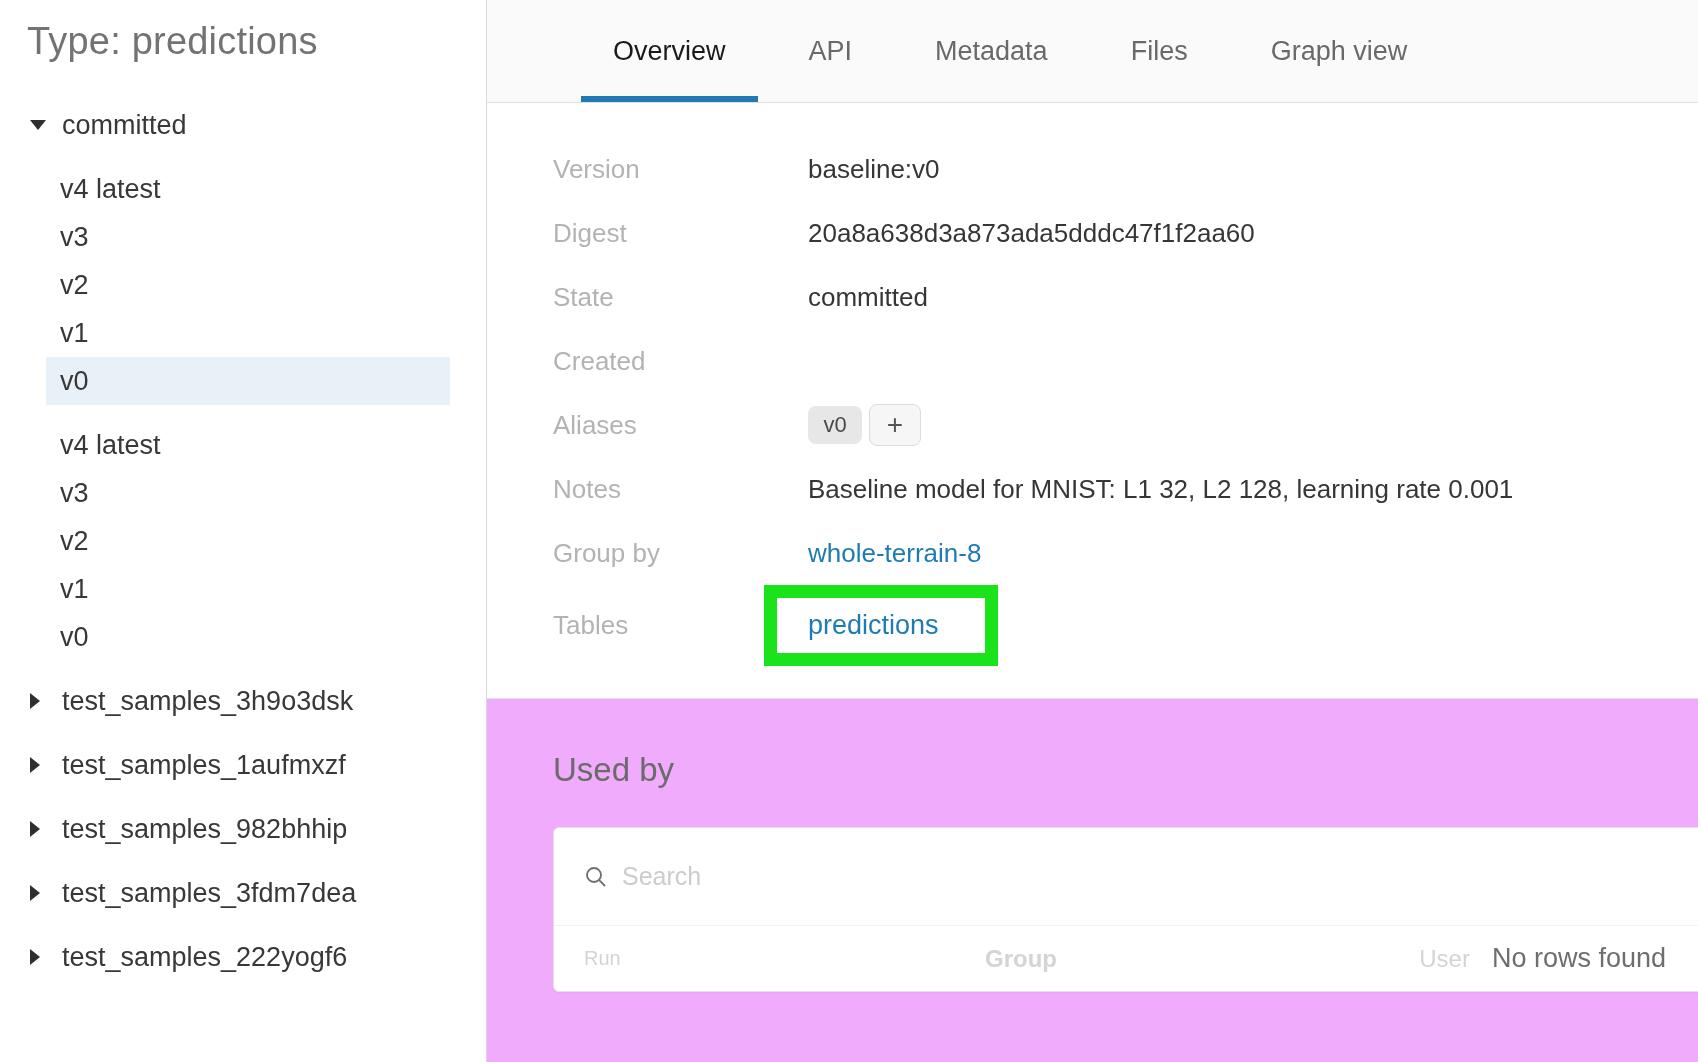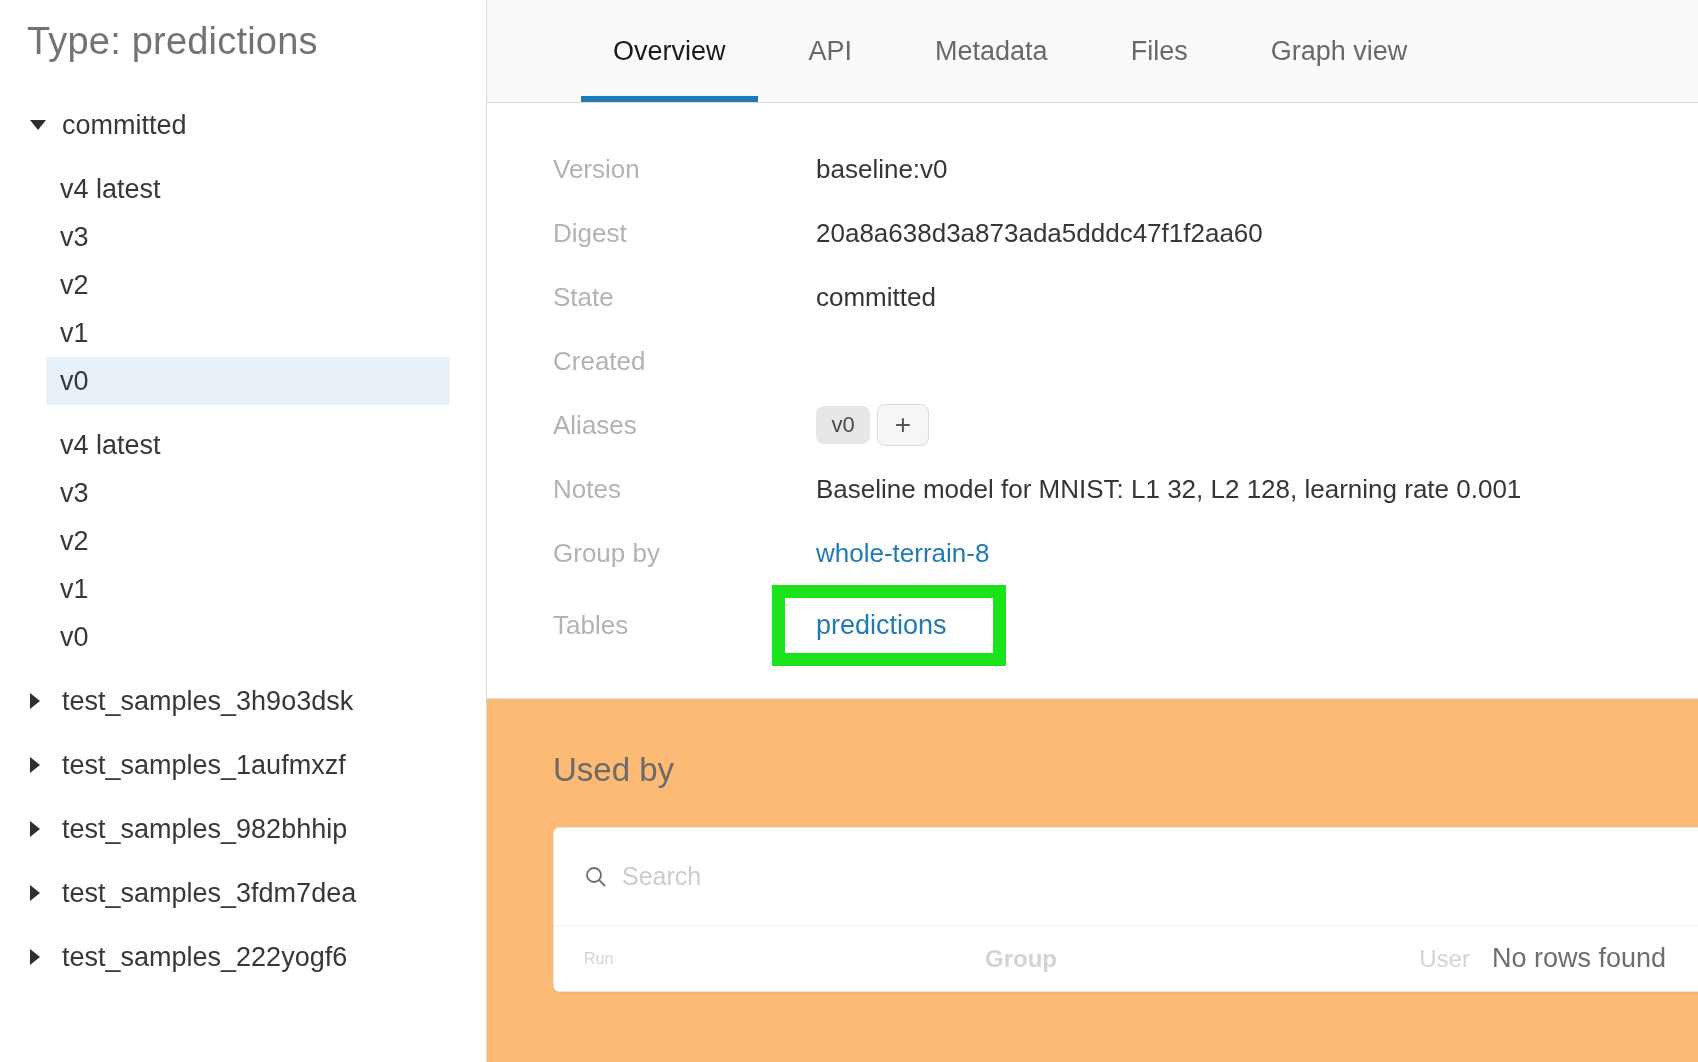--- a/index.html
+++ b/index.html
@@ -58,21 +58,21 @@
   .tab.active { color: #1a1a1a; }
   .tab.active::after {
     content: ""; position: absolute; left: 0; right: 0; bottom: 0;
     height: 6px; background: #2079b5;
   }
 
   .overview-panel {
     background: #ffffff; border-bottom: 1px solid #e0e0e0;
     padding: 34px 40px 32px 66px; flex-shrink: 0;
   }
-  .field-row { display: grid; grid-template-columns: 255px 1fr; align-items: center; min-height: 64px; gap: 8px; }
+  .field-row { display: grid; grid-template-columns: 255px 1fr; align-items: center; min-height: 64px; }
   .field-label { font-size: 26px; color: #b3b3b3; }
   .field-value { font-size: 26px; color: #363636; }
   .link { color: #1f7bb3; text-decoration: none; cursor: pointer; }
 
   .alias-badges { display: flex; align-items: center; gap: 7px; }
   .alias-badge {
     background: #e7e7e7; border-radius: 8px; min-width: 54px; height: 38px;
     display: inline-flex; align-items: center; justify-content: center;
     font-size: 22px; color: #4a4a4a;
   }
@@ -83,21 +83,21 @@
   }
 
   .green-box {
     display: inline-block; border: 13px solid #1be31b;
     padding: 12px 46px 12px 31px; margin-left: -44px;
   }
   .green-box .link { font-size: 27px; }
 
   
   .usedby {
-    flex: 1; background: #fdba74; padding: 52px 0 0 66px; overflow: hidden;
+    flex: 1; background: #f0abfc; padding: 52px 0 0 66px; overflow: hidden;
   }
   .usedby-title { font-size: 33px; font-weight: 400; color: #6b6b6b; }
 
   .usedby-card {
     margin-top: 38px; width: calc(100% + 12px);
     background: #ffffff; border: 1px solid #e4e4e4; border-radius: 6px;
     box-shadow: 0 1px 2px rgba(0,0,0,0.04);
     overflow: hidden;
   }
   .search-row {
@@ -108,21 +108,21 @@
     border: none; outline: none; background: transparent;
     font-family: "Liberation Sans", sans-serif;
     font-size: 25px; color: #444444; width: 500px;
   }
   .search-input::placeholder { color: #cccccc; }
 
   .table-header-row {
     height: 66px; border-top: 1px solid #f2f2f2;
     display: flex; align-items: center; padding: 0 43px 0 30px;
   }
-  .col-run { width: 401px; font-size: 16px; color: #d4d4d4; }
+  .col-run { width: 401px; font-size: 20px; color: #d4d4d4; }
   .col-group { flex: 1; font-size: 24px; color: #d4d4d4; font-weight: bold; }
   .col-user { font-size: 24px; color: #d4d4d4; margin-right: 22px; }
   .empty-message { font-size: 27px; color: #6e6e6e; white-space: nowrap; }
 </style>
 </head>
 <body>
 
 <div class="app">
 
   <aside class="sidebar">

